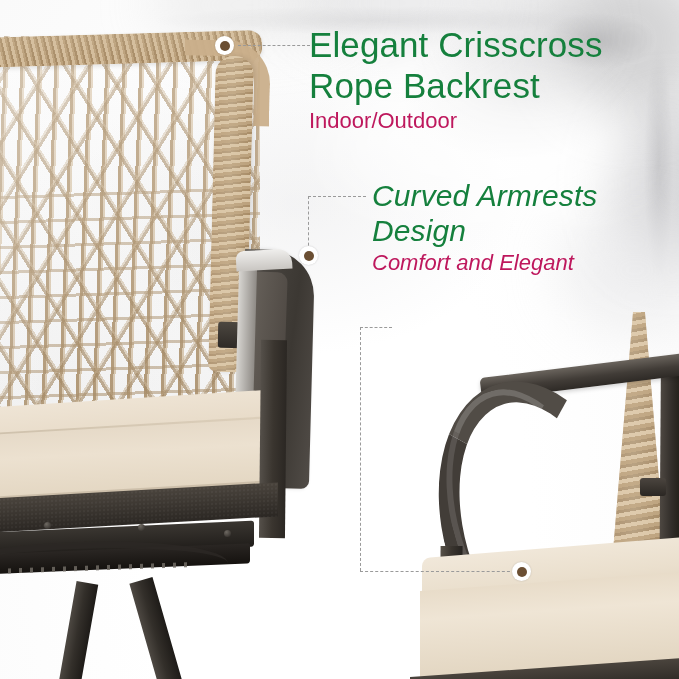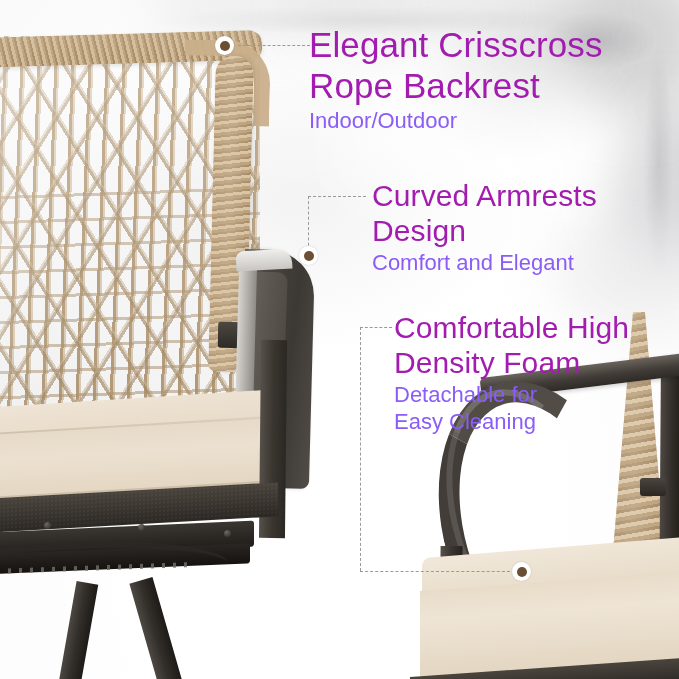--- a/index.html
+++ b/index.html
@@ -215,23 +215,23 @@
   .cush-r-front{position:absolute;left:12px;top:250px;width:302px;height:96px;
     background:linear-gradient(180deg,#e8dcc9 0%,#efe5d5 30%,#e1d4bf 100%);
     transform:skewY(-4.2deg);border-radius:0 0 6px 6px;}
   .cush-r-seam{position:absolute;left:12px;top:256px;width:302px;height:3px;
     background:rgba(200,186,164,.75);transform:skewY(-4.3deg);}
   .frame-r-bot{position:absolute;left:2px;top:336px;width:316px;height:26px;
     background:linear-gradient(180deg,#4a443d,#2b2723);transform:skewY(-4deg);}
 
   
   .callout-text{position:absolute;}
-  .c-title{color:#a21caf;font-size:30px;line-height:35px;letter-spacing:.1px;white-space:pre-line;}
+  .c-title{color:#15803d;font-size:30px;line-height:35px;letter-spacing:.1px;white-space:pre-line;}
   .c-title.big{font-size:35px;line-height:41px;}
-  .c-sub{color:#8b5cf6;font-size:22px;line-height:27px;white-space:pre-line;margin-top:1px;}
+  .c-sub{color:#be185d;font-size:22px;line-height:27px;white-space:pre-line;margin-top:1px;}
 
   .dot{position:absolute;width:19px;height:19px;border-radius:50%;
     background:#ffffff;box-shadow:0 0 2px rgba(0,0,0,.18);
     display:flex;align-items:center;justify-content:center;}
   .dot::after{content:"";width:10px;height:10px;border-radius:50%;background:#6b4f33;}
 
   .lead-h{position:absolute;height:0;border-top:1px dashed #9a9a9a;}
   .lead-v{position:absolute;width:0;border-left:1px dashed #9a9a9a;}
 </style>
 </head>
@@ -316,30 +316,24 @@
   <div class="dot" style="left:215px;top:36px;"></div>
   <div class="callout-text" style="left:309px;top:24px;width:350px;">
     <div class="c-title big">Elegant Crisscross
 Rope Backrest</div>
     <div class="c-sub">Indoor/Outdoor</div>
   </div>
 
   <div class="lead-h" style="left:308px;top:196px;width:58px;"></div>
   <div class="lead-v" style="left:308px;top:196px;height:60px;"></div>
   <div class="dot" style="left:299px;top:246px;"></div>
-  <div class="callout-text" style="left:372px;top:178px;width:290px;">
+  <div class="callout-text" style="left:372px;top:178px;width:290px;font-style:italic;">
     <div class="c-title">Curved Armrests
 Design</div>
     <div class="c-sub">Comfort and Elegant</div>
   </div>
 
   <div class="lead-h" style="left:360px;top:327px;width:32px;"></div>
   <div class="lead-v" style="left:360px;top:327px;height:244px;"></div>
   <div class="lead-h" style="left:360px;top:571px;width:155px;"></div>
   <div class="dot" style="left:512px;top:562px;"></div>
-  <div class="callout-text" style="left:394px;top:310px;width:280px;">
-    <div class="c-title">Comfortable High
-Density Foam</div>
-    <div class="c-sub">Detachable for
-Easy Cleaning</div>
-  </div>
 
 </div>
 
 </body></html>

